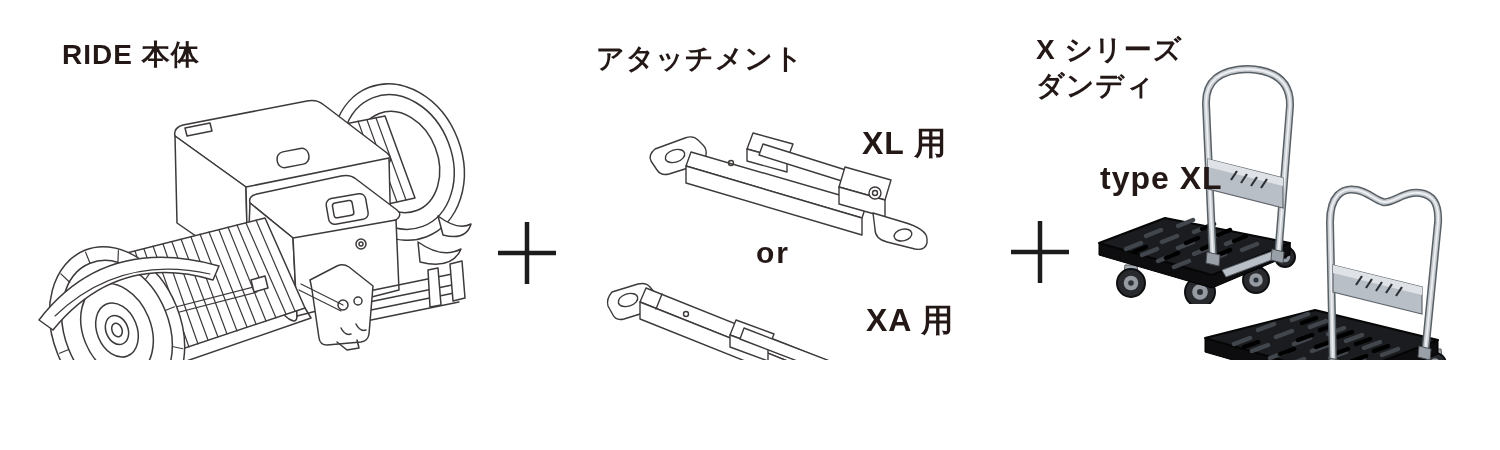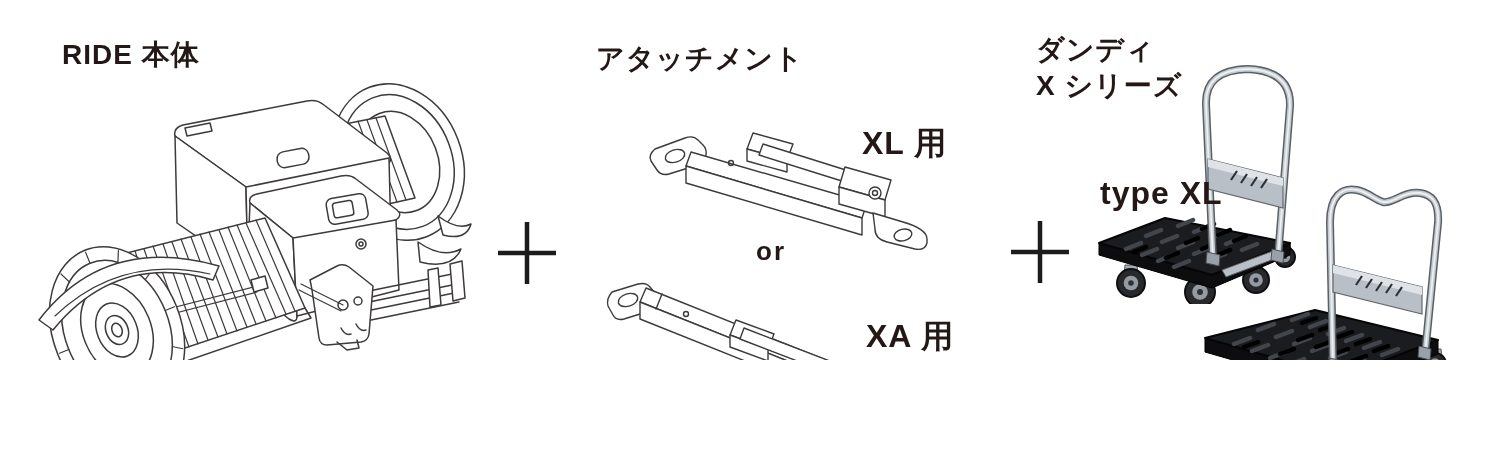--- a/index.html
+++ b/index.html
@@ -4,21 +4,21 @@
 <style>
   html,body{margin:0;padding:0;background:#fff;}
   .canvas{
     position:relative;width:1500px;height:360px;background:#fff;overflow:hidden;
     font-family:"Liberation Sans","DejaVu Sans",sans-serif;color:#231815;
   }
   .abs{position:absolute;}
   .title{font-weight:800;font-size:28px;letter-spacing:1px;white-space:nowrap;}
   .title2{font-weight:800;font-size:28px;line-height:36px;letter-spacing:1px;white-space:nowrap;}
   .small-label{font-weight:700;font-size:32px;letter-spacing:1px;white-space:nowrap;}
-  .or-label{font-weight:800;font-size:26px;letter-spacing:2px;}
+  .or-label{font-weight:800;font-size:30px;letter-spacing:2px;}
   svg{display:block;}
   .photo{filter:blur(0.3px);}
 </style>
 </head>
 <body>
 
 <div class="canvas">
 
   <div class="abs title" style="left:62px;top:36px;">RIDE 本体</div>
 
@@ -136,29 +136,29 @@
       <path d="M138 48 L176 62 L170 77 L132 63 Z"></path>
       <path d="M132 63 L170 77 L170 89 L132 75 Z"></path>
       <path d="M146 56 L250 96 L246 107 L142 67 Z"></path>
       <circle cx="255" cy="103" r="6.5"></circle>
         <circle cx="255" cy="103" r="3" fill="none"></circle>
       <path d="M262 120 L294 132 Q316 140 316 150 L316 154 Q314 162 304 160 L276 152 Q264 149 264 139 Z"></path>
       <ellipse transform="rotate(-14 292 146)" cx="292" cy="146" rx="9" ry="5.8" fill="none"></ellipse>
       <circle cx="88" cy="42" r="2.5" fill="none"></circle>
     </g>
   </svg>
-  <div class="abs small-label" style="left:866px;top:299px;margin-top:16px;">XA 用</div>
+  <div class="abs small-label" style="left:866px;top:299px;">XA 用</div>
 
   <svg class="abs" style="left:1005px;top:217px;" width="70" height="70" viewBox="0 0 70 70" aria-label="+">
     <path d="M35 4 L35 66 M6 35 L64 35" stroke="#1c1c1c" stroke-width="4.5" fill="none"></path>
   </svg>
 
   <div class="abs title2" style="left:1036px;top:32px;">
+    <div>X シリーズ</div>
     <div>ダンディ</div>
-    <div>X シリーズ</div>
   </div>
 
   <svg class="abs photo" style="left:1082px;top:56px;" width="230" height="248" viewBox="0 0 230 248">
 
     <g>
       <path d="M43 209 L55 209 L57 227 L41 227 Z" fill="#a7adb4" stroke="#565b61"></path>
       <circle cx="49" cy="227" r="14" fill="#28292d" stroke="#0e0f11" stroke-width="2"></circle>
       <circle cx="49" cy="227" r="7.3" fill="#959ba3"></circle>
         <circle cx="49" cy="227" r="2.8" fill="#2e3135"></circle>
       <path d="M112 217 L124 217 L126 236 L110 236 Z" fill="#a7adb4" stroke="#565b61"></path>
@@ -187,21 +187,21 @@
       <path d="M131 204 L124 48 Q123 14 166 13 Q209 15 208 50 L196 201" stroke="#596066" stroke-width="8"></path>
       <path d="M131 204 L124 48 Q123 14 166 13 Q209 15 208 50 L196 201" stroke="#c6cbd0" stroke-width="5"></path>
       <path d="M131 204 L124 48 Q123 14 166 13 Q209 15 208 50 L196 201" stroke="#edeff2" stroke-width="1.8"></path>
       <path d="M125 196 L138 199 L137 210 L124 207 Z" fill="#9aa0a8" stroke="#4c5157"></path>
       <path d="M190 193 L202 196 L201 207 L189 204 Z" fill="#9aa0a8" stroke="#4c5157"></path>
       <path d="M126 103 L201 122 L201 152 L126 133 Z" fill="#b9bfc6" stroke="#62686e" stroke-width="1.2"></path>
       <path d="M126 103 L201 122 L201 130 L126 111 Z" fill="#dfe3e7"></path>
       <path d="M149 124 L155 115 M159 127 L165 118 M169 130 L175 121 M179 132 L185 123" stroke="#2e3237" stroke-width="2.2"></path>
     </g>
   </svg>
-  <div class="abs small-label" style="left:1100px;top:160px;margin-top:15px;">type XL</div>
+  <div class="abs small-label" style="left:1100px;top:160px;">type XL</div>
 
   <svg class="abs photo" style="left:1192px;top:174px;" width="275" height="262" viewBox="0 0 275 262">
 
     <g>
       <path d="M63 201 L77 201 L79 221 L61 221 Z" fill="#a7adb4" stroke="#565b61"></path>
       <circle cx="70" cy="221" r="16" fill="#28292d" stroke="#0e0f11" stroke-width="2"></circle>
       <circle cx="70" cy="221" r="8.3" fill="#959ba3"></circle>
         <circle cx="70" cy="221" r="3.2" fill="#2e3135"></circle>
       <path d="M133 208 L147 208 L149 228 L131 228 Z" fill="#a7adb4" stroke="#565b61"></path>
       <circle cx="140" cy="228" r="16" fill="#28292d" stroke="#0e0f11" stroke-width="2"></circle>

